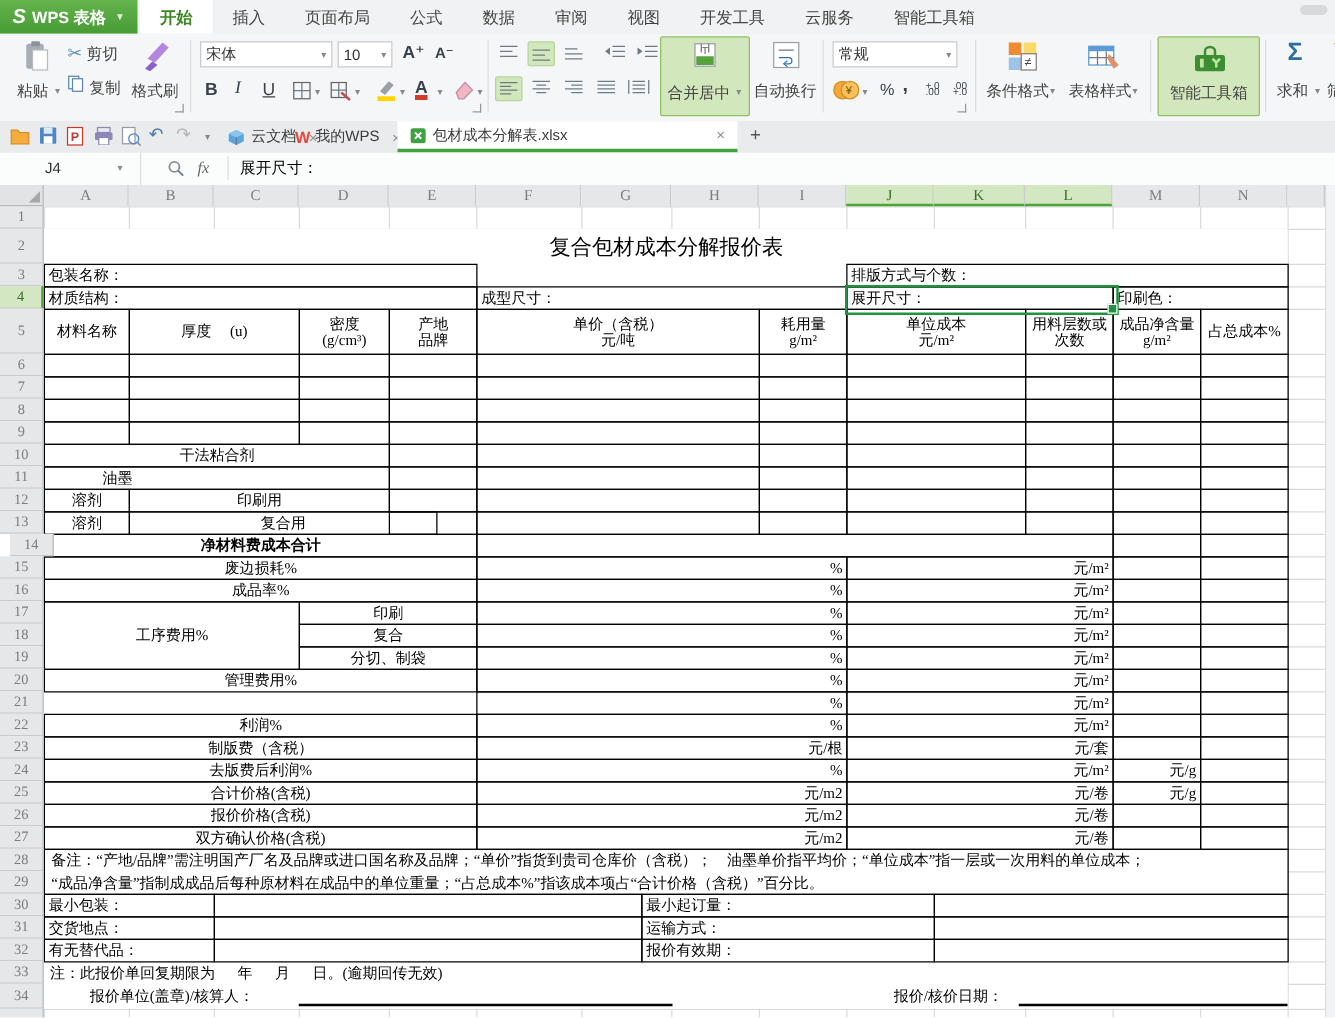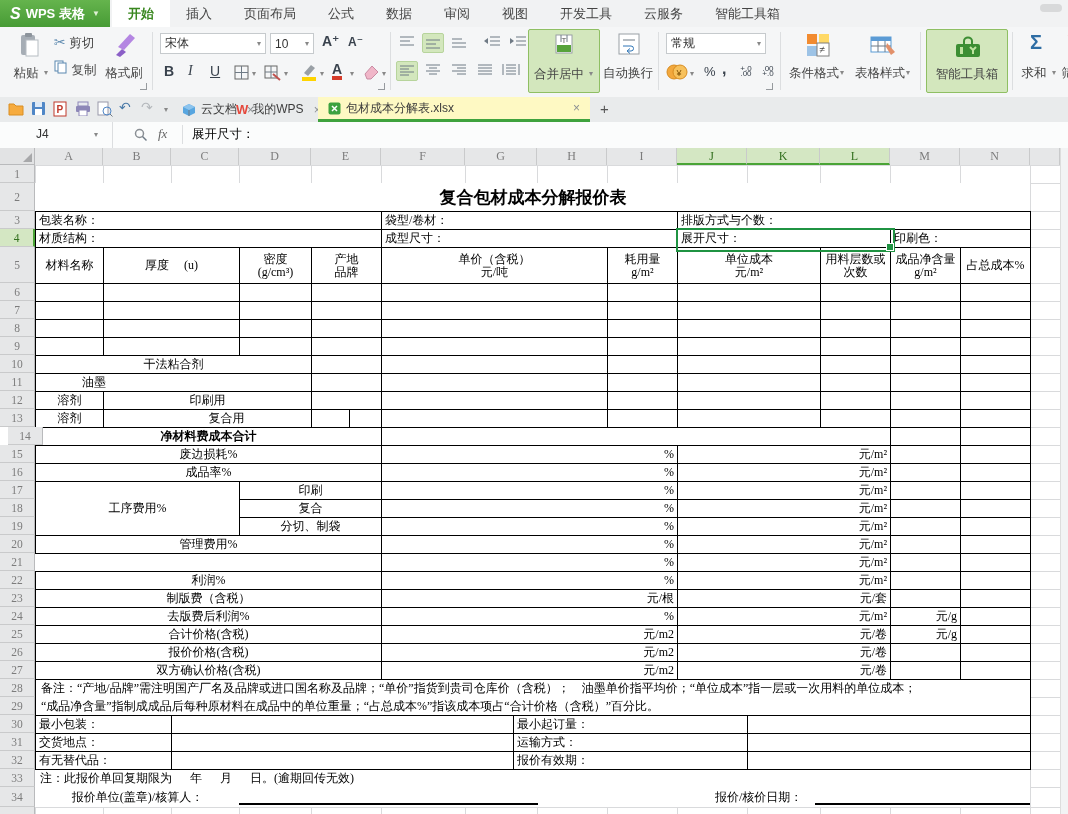--- a/index.html
+++ b/index.html
@@ -30,21 +30,21 @@
   .bigbtn{position:absolute;text-align:center;cursor:pointer;}
   .biggreen{background:#d3e7bd;border:1px solid #8fbf63;border-radius:2px;}
   .launcher{position:absolute;width:6px;height:6px;border-right:1px solid #969a9e;border-bottom:1px solid #969a9e;}
   .dec2line{position:absolute;font-size:8px;line-height:5px;color:#39424d;white-space:pre;text-align:center;cursor:pointer;padding-top:3px;}
   svg line, svg path.l{stroke:#6f7a85;}
   
   .tabrow{position:absolute;left:0;top:97px;width:1068px;height:25px;background:#e9ebec;border-bottom:1px solid #d4d6d8;}
   .qicon{position:absolute;top:4px;cursor:pointer;}
   .doctab{position:absolute;top:0;height:25px;display:flex;align-items:center;font-size:12px;color:#3c3c3c;cursor:pointer;padding:0;}
   .doctab .close{margin-left:10px;color:#8b8f93;font-size:12px;}
-  .doctab.active{background:#fef9c3;border-bottom:3px solid #3fa23d;box-sizing:border-box;}
+  .doctab.active{background:#ffffff;border-bottom:3px solid #3fa23d;box-sizing:border-box;}
   
   .fbar{position:absolute;left:0;top:122px;width:1068px;height:26px;background:#fbfcfc;border-bottom:1px solid #d8dadc;}
   .namebox{position:absolute;left:0;top:0;width:112px;height:32px;border-right:1px solid #dcdee0;font-size:12px;color:#333;}
   .fxi{font-style:italic;font-family:"Liberation Serif","DejaVu Serif",serif;color:#666;font-size:13px;}
   
   .sheet{position:absolute;left:0;top:148px;width:1068px;height:666px;background:#fff;overflow:hidden;
          font-family:"Liberation Serif","DejaVu Serif",serif;}
   .colhdr{position:absolute;top:0;height:17px;background:#e6e7e8;border-right:1px solid #c9cacb;box-sizing:border-box;
           font-size:12px;color:#7c7c7c;text-align:center;line-height:16px;z-index:6;cursor:pointer;}
   .colhdr.sel{background:#d4e7c3;color:#33701f;border-bottom:2px solid #4aa436;}
@@ -56,21 +56,21 @@
   .vline{position:absolute;width:1px;background:#d9dadc;z-index:1;}
   .hline{position:absolute;height:1px;background:#d9dadc;z-index:1;}
   .mask{position:absolute;background:#fff;z-index:2;}
   .tc{position:absolute;border:1px solid #000;box-sizing:border-box;display:flex;align-items:center;justify-content:center;
       font-size:12px;color:#000;line-height:13px;white-space:pre-line;text-align:center;z-index:3;background:transparent;}
   .tc.nb{border:none;}
   .tc.al{justify-content:flex-start;text-align:left;padding-left:3px;}
   .tc.ar{justify-content:flex-end;text-align:right;padding-right:3px;}
   .tc.bold{font-weight:bold;}
   .tc.pre{white-space:pre;}
-  .tc.title{font-size:17px;font-weight:bold;border:none;}
+  .tc.title{font-size:17px;font-weight:normal;border:none;}
   .tc.ink{justify-content:flex-start;padding-left:46px;}
   .selrect{position:absolute;border:2px solid #1f9342;z-index:5;}
   .selhandle{position:absolute;width:6px;height:6px;background:#1f9342;border:1px solid #fff;z-index:5;}
   .thick{position:absolute;height:2px;background:#000;z-index:4;}
   .scrollbar{position:absolute;top:0;width:8px;background:#f2f3f4;border-left:1px solid #dddddd;z-index:8;height:666px;}
 </style>
 </head>
 <body>
 
 <div class="app">
@@ -504,21 +504,20 @@
       <div class="rowhdr" style="top: 531px; height: 18px; text-align: center;">28</div>
       <div class="rowhdr" style="top: 549px; height: 18px;">29</div>
       <div class="rowhdr" style="top: 567px; height: 18px;">30</div>
       <div class="rowhdr" style="top: 585px; height: 18px;">31</div>
       <div class="rowhdr" style="top: 603px; height: 18px;">32</div>
       <div class="rowhdr" style="top: 621px; height: 18px;">33</div>
       <div class="rowhdr" style="top: 639px; height: 20px;">34</div>
       <div class="rowhdr" style="top: 659px; height: 30px;">35</div>
       <div class="tc title" style="left: 35px; top: 35px; width: 996px; height: 29px;">复合包材成本分解报价表</div>
       <div class="tc al" style="left: 35px; top: 63px; width: 347px; height: 19px;">包装名称：</div>
-      <div class="tc al" style="left: 381px; top: 63px; width: 297px; height: 19px;">袋型/卷材：</div>
       <div class="tc al" style="left: 677px; top: 63px; width: 354px; height: 19px;">排版方式与个数：</div>
       <div class="tc al" style="left: 35px; top: 81px; width: 347px; height: 19px;">材质结构：</div>
       <div class="tc al" style="left: 381px; top: 81px; width: 297px; height: 19px;">成型尺寸：</div>
       <div class="tc al" style="left: 677px; top: 81px; width: 214px; height: 19px;">展开尺寸：</div>
       <div class="tc al" style="left: 890px; top: 81px; width: 141px; height: 19px;">印刷色：</div>
       <div class="tc" style="left: 35px; top: 99px; width: 69px; height: 37px;">材料名称</div>
       <div class="tc pre" style="left: 103px; top: 99px; width: 137px; height: 37px;">厚度     (u)</div>
       <div class="tc" style="left: 239px; top: 99px; width: 73px; height: 37px;">密度
 (g/cm³)</div>
       <div class="tc" style="left: 311px; top: 99px; width: 71px; height: 37px;">产地

